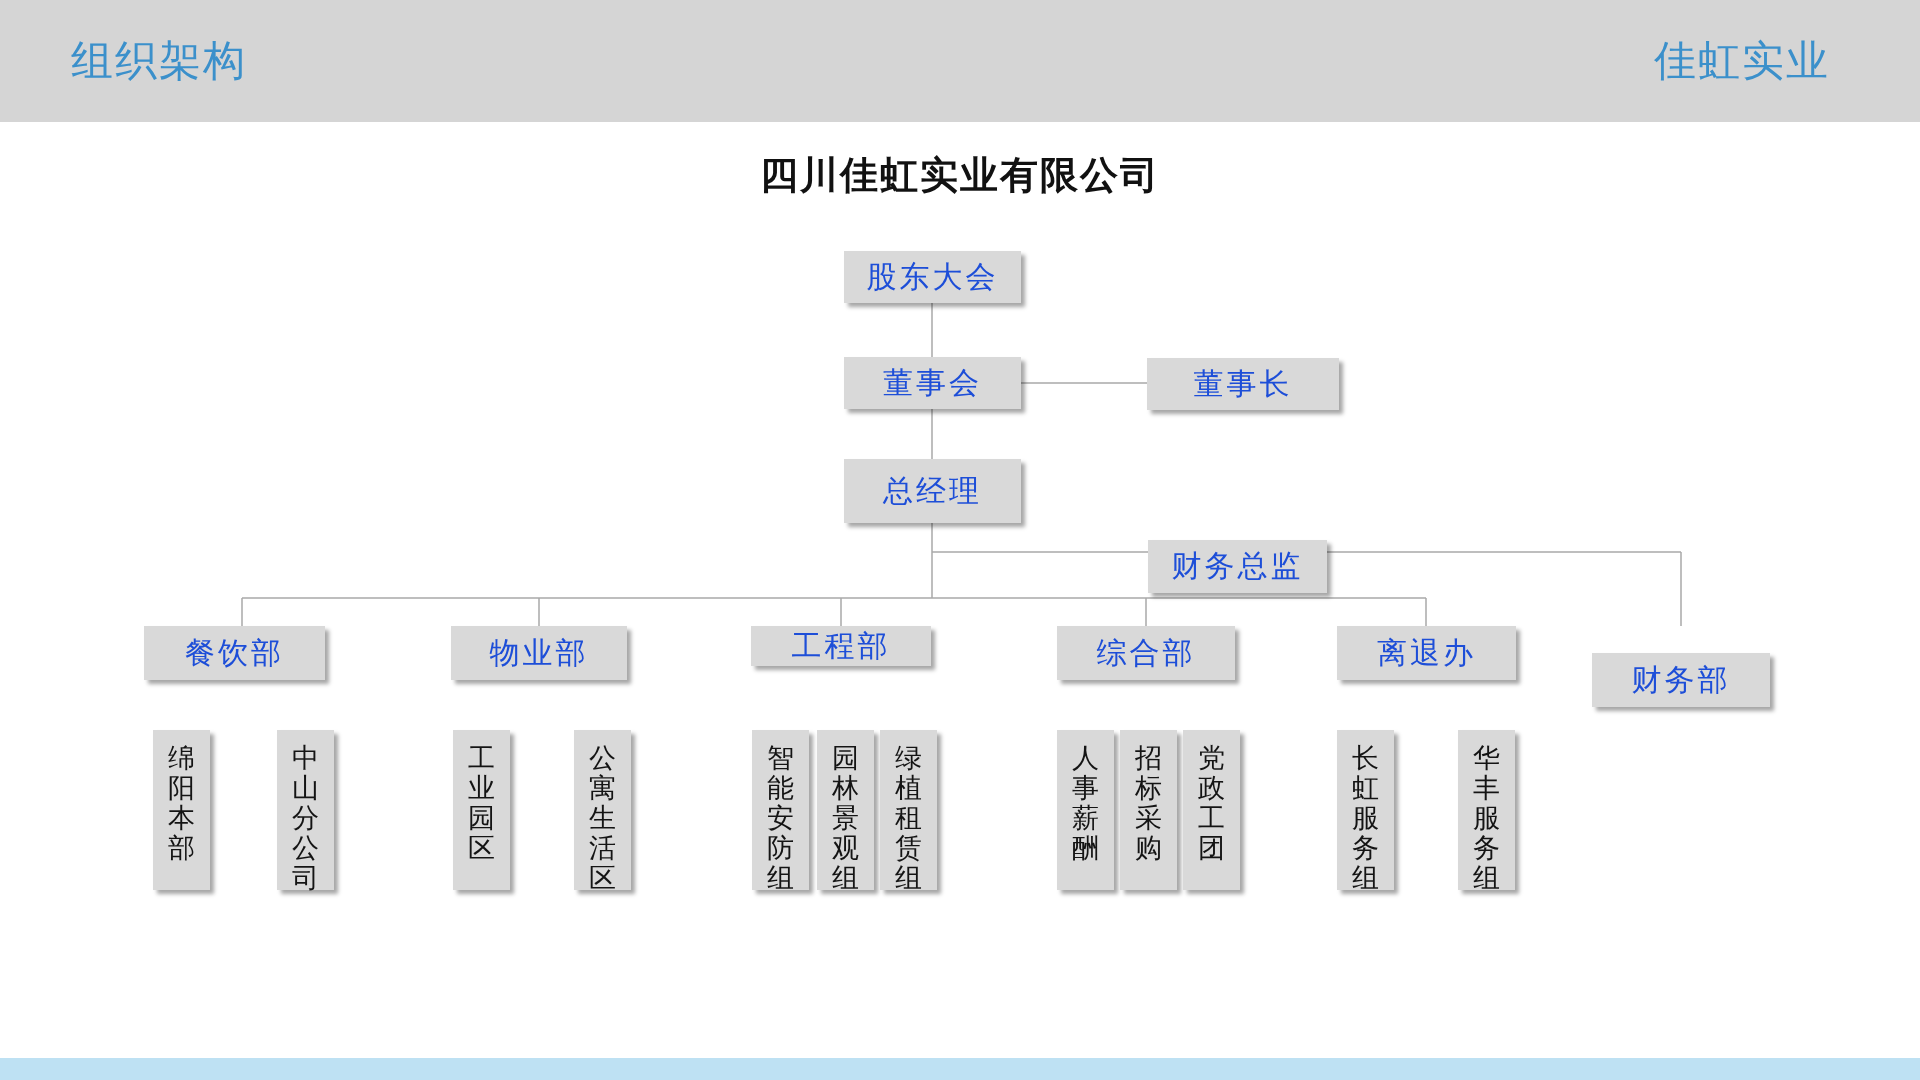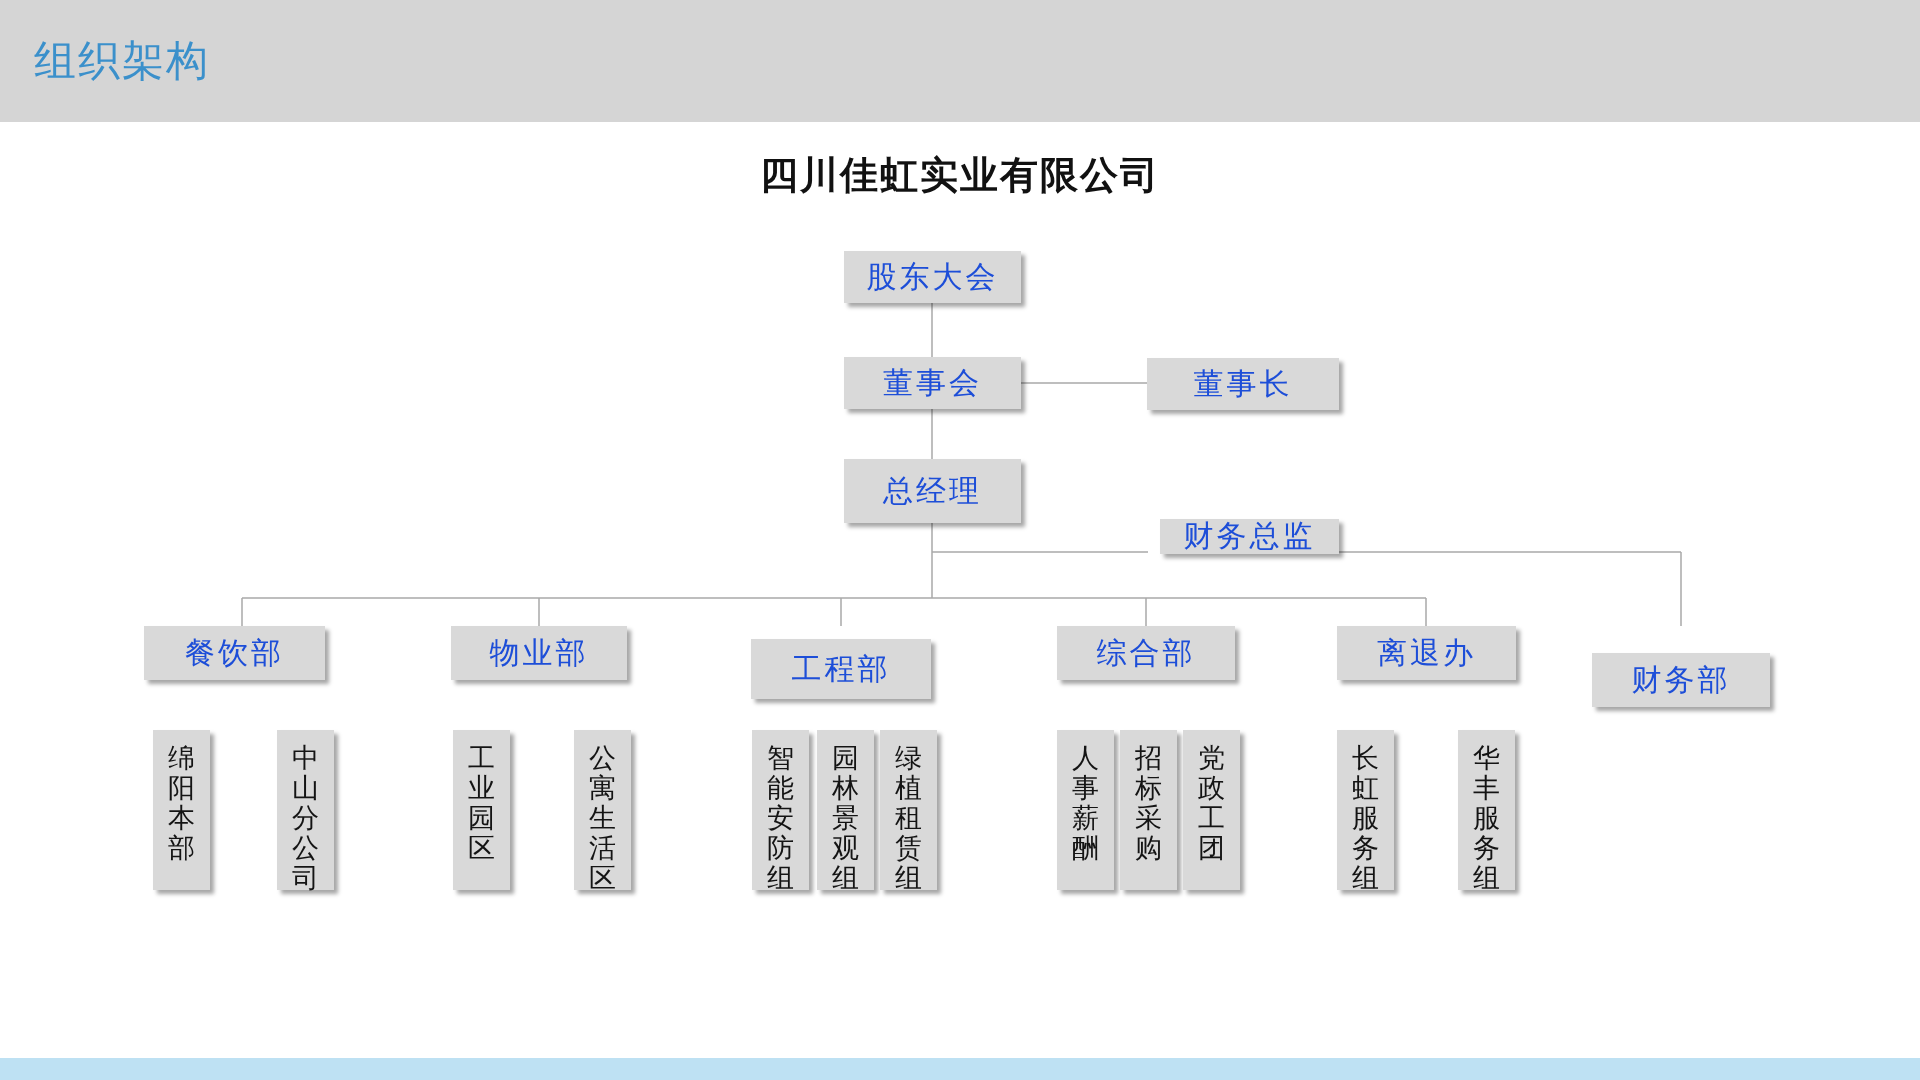--- a/index.html
+++ b/index.html
@@ -13,21 +13,21 @@
   }
   .topbar {
     position: absolute;
     left: 0; top: 0;
     width: 1920px; height: 122px;
     background: var(--header-bg, #d5d5d5);
     display: flex;
     align-items: center;
     justify-content: space-between;
     box-sizing: border-box;
-    padding: 0 90px 0 34px;
+    padding: 0 90px 0 71px;
   }
   .topbar .brand {
     color: var(--accent, #3b90cb);
     font-size: 42px;
     letter-spacing: 2px;
     white-space: nowrap;
   }
   .slide-title {
     position: absolute;
     left: 0; top: 150px;
@@ -74,20 +74,21 @@
     background: var(--footer-bg, #bee1f3);
   }
 </style>
 </head>
 <body>
 
 <div class="canvas">
 
   <div class="topbar">
     <span class="brand">组织架构</span>
+    <span class="brand">佳虹实业</span>
   </div>
 
   <div class="slide-title">四川佳虹实业有限公司</div>
 
   <svg id="connector-layer" viewBox="0 0 1920 1080" xmlns="http://www.w3.org/2000/svg">
       <line x1="932" y1="303" x2="932" y2="357" stroke="#a8a8a8" stroke-width="1.5"></line>
       <line x1="932" y1="407" x2="932" y2="459" stroke="#a8a8a8" stroke-width="1.5"></line>
       <line x1="1021" y1="383" x2="1147" y2="383" stroke="#a8a8a8" stroke-width="1.5"></line>
       <line x1="932" y1="511" x2="932" y2="598" stroke="#a8a8a8" stroke-width="1.5"></line>
       <line x1="932" y1="552" x2="1148" y2="552" stroke="#a8a8a8" stroke-width="1.5"></line>
@@ -99,24 +100,24 @@
       <line x1="841" y1="598" x2="841" y2="626" stroke="#a8a8a8" stroke-width="1.5"></line>
       <line x1="1146" y1="598" x2="1146" y2="626" stroke="#a8a8a8" stroke-width="1.5"></line>
       <line x1="1426" y1="598" x2="1426" y2="626" stroke="#a8a8a8" stroke-width="1.5"></line>
     </svg>
 
   <div id="nodes">
       <div class="org-node" style="left: 844px; top: 251px; width: 177px; height: 52px;">股东大会</div>
       <div class="org-node" style="left: 844px; top: 357px; width: 177px; height: 52px;">董事会</div>
       <div class="org-node" style="left: 1147px; top: 358px; width: 192px; height: 52px;">董事长</div>
       <div class="org-node" style="left: 844px; top: 459px; width: 177px; height: 64px;">总经理</div>
-      <div class="org-node" style="left: 1148px; top: 519px; width: 179px; height: 35px; margin-left: 12px;">财务总监</div>
+      <div class="org-node" style="left: 1148px; top: 540px; width: 179px; height: 53px;">财务总监</div>
       <div class="org-node" style="left: 144px; top: 626px; width: 181px; height: 54px;">餐饮部</div>
       <div class="org-node" style="left: 451px; top: 626px; width: 176px; height: 54px; text-align: right;">物业部</div>
-      <div class="org-node" style="left: 751px; top: 639px; width: 180px; height: 60px;">工程部</div>
+      <div class="org-node" style="left: 751px; top: 626px; width: 180px; height: 40px;">工程部</div>
       <div class="org-node" style="left: 1057px; top: 626px; width: 178px; height: 54px;">综合部</div>
       <div class="org-node" style="left: 1337px; top: 626px; width: 179px; height: 54px;">离退办</div>
       <div class="org-node" style="left: 1592px; top: 626px; width: 178px; height: 54px; margin-top: 27px;">财务部</div>
     </div>
 
   <div id="sub-nodes">
       <div class="sub-node" style="left: 153px; top: 730px; width: 57px; height: 160px;">绵
 阳
 本
 部</div>

